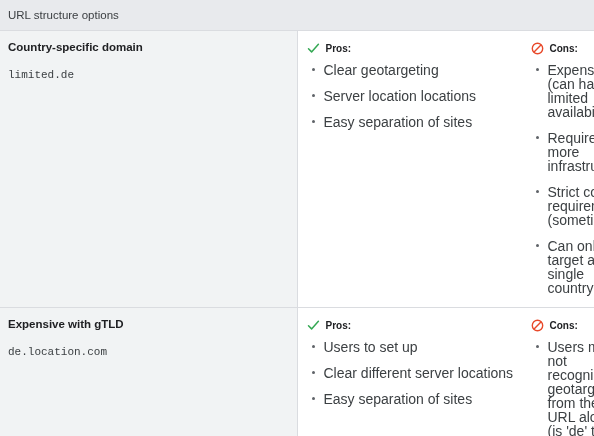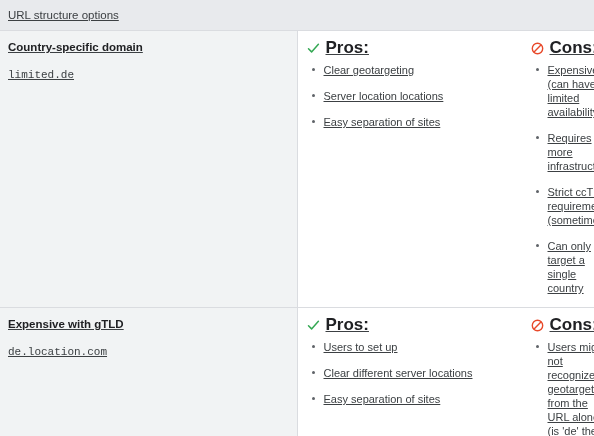--- a/index.html
+++ b/index.html
@@ -13,21 +13,20 @@
     font-family: "Liberation Sans", sans-serif;
     color: #3c4043;
     overflow: hidden;
   }
   .table-wrap {
     width: 594px;
     height: 388px;
     box-sizing: border-box;
     border-right: 1px solid #dadce0;
     background: #7dd3fc;
-    text-decoration: underline;
   }
   table.url-table {
     width: 594px;
     border-collapse: collapse;
     table-layout: fixed;
   }
   .caption-row td {
     background: #e8eaed;
     border-bottom: 1px solid #dadce0;
     height: 30px;
@@ -85,34 +84,34 @@
     box-sizing: border-box;
   }
   .pane-head {
     display: flex;
     align-items: center;
     gap: 6px;
     height: 18px;
     margin-bottom: 6px;
   }
   .pane-head .label {
-    font-size: 17px;
+    font-size: 10px;
     font-weight: bold;
     color: #202124;
   }
   .icon-check svg, .icon-ban svg { display: block; }
   ul.bullets {
     list-style: none;
     margin: 0;
     padding: 0;
   }
   ul.bullets li {
     position: relative;
     padding-left: 17px;
-    font-size: 11px;
+    font-size: 14px;
     line-height: 14px;
     color: #3c4043;
     margin: 0 0 12px 0;
   }
   ul.bullets li:last-child { margin-bottom: 0; }
   ul.bullets li::before {
     content: "";
     position: absolute;
     left: 5px;
     top: 5px;

